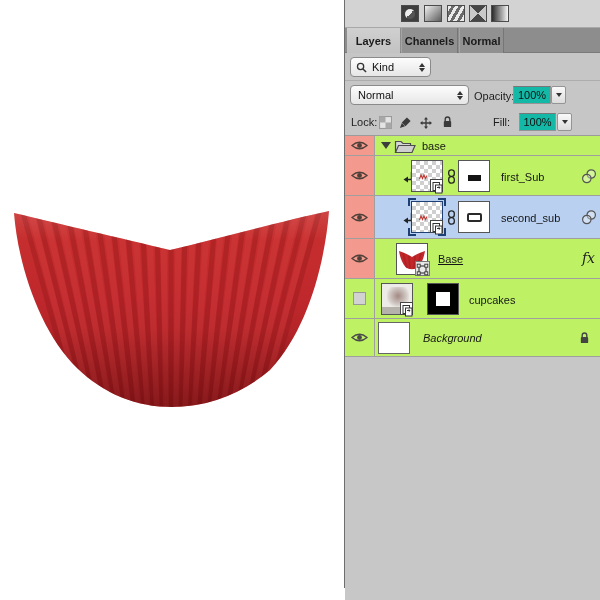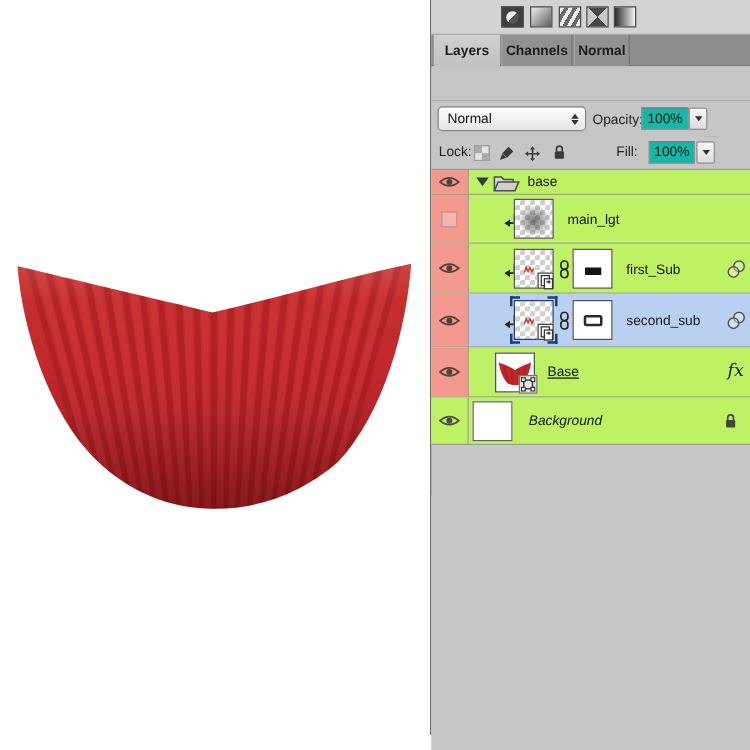--- a/index.html
+++ b/index.html
@@ -226,20 +226,30 @@
       </div>
       <div class="tab inactive" style="left:56px;width:57px">
         <span>Channels</span>
       </div>
       <div class="tab inactive" style="left:114px;width:45px">
         <span>Normal</span>
       </div>
     </div>
 
     <div class="ctl row-filter">
+      <div class="combo" style="left:5px;top:4px;width:81px;height:20px">
+        <svg style="width:11px;height:11px;margin-left:5px">
+            <use href="#i-mag"></use>
+          </svg>
+        <span style="margin-left:5px">Kind</span>
+        <span class="updown">
+            <i class="u"></i>
+            <i class="d"></i>
+          </span>
+      </div>
       <span class="ficon" style="left:89px">
           <svg style="width:18px;height:14px">
             <use href="#i-img"></use>
           </svg>
         </span>
       <span class="ficon" style="left:115px;font-size:15px">◐</span>
       <span class="ficon" style="left:141px;font-size:15px;font-weight:bold;font-family:'DejaVu Serif',serif">T</span>
       <span class="ficon" style="left:163px">
           <svg style="width:16px;height:16px">
             <use href="#i-vec"></use>
@@ -309,32 +319,20 @@
               <use href="#i-eye"></use>
             </svg>
         </div>
         <span class="tri" style="left:36px;top:6px"></span>
         <svg style="position:absolute;left:49px;top:2.5px;width:22px;height:15px">
             <use href="#i-folder"></use>
           </svg>
         <span class="lname" style="left:77px;top:4px">base</span>
       </div>
 
-      <div class="lrow" style="height:39px">
-        <div class="eyecell tint">
-          <span class="vischk"></span>
-        </div>
-        <svg style="position:absolute;left:57px;top:14px;width:12px;height:12px">
-            <use href="#i-clip"></use>
-          </svg>
-        <div class="thumb checker" style="left:66px;top:3px">
-          <span class="blob"></span>
-        </div>
-        <span class="lname" style="left:109px;top:14px">main_lgt</span>
-      </div>
 
       <div class="lrow" style="height:40px">
         <div class="eyecell tint">
           <svg class="eyeic">
               <use href="#i-eye"></use>
             </svg>
         </div>
         <svg style="position:absolute;left:57px;top:15px;width:12px;height:12px">
             <use href="#i-clip"></use>
           </svg>
@@ -403,20 +401,36 @@
             <path d="M6 9 L10 24 M12 12 L13 25 M18 12 L17 25 M24 9 L20 24" stroke="#9c1b1f" stroke-width="1.6" opacity="0.5" fill="none"></path>
           </svg>
           <span class="pbadge"><svg style="width:13px;height:13px">
                 <use href="#i-pathbadge"></use>
               </svg></span>
         </div>
         <span class="lname" style="left:93px;top:14px;text-decoration:underline">Base</span>
         <span class="fxlbl" style="right:6px;top:11px">fx</span>
       </div>
 
+      <div class="lrow" style="height:40px">
+        <div class="eyecell">
+          <span class="vischk gray"></span>
+        </div>
+        <div class="thumb" style="left:36px;top:4px;background:#edebe7">
+          <span class="cupblob"></span>
+          <span class="cupbase"></span>
+          <span class="sobadge"><svg style="width:13px;height:13px">
+                <use href="#i-so"></use>
+              </svg></span>
+        </div>
+        <div class="mask m-black" style="left:82px;top:4px">
+            <i></i>
+          </div>
+        <span class="lname" style="left:124px;top:15px">cupcakes</span>
+      </div>
 
       <div class="lrow" style="height:38px">
         <div class="eyecell">
           <svg class="eyeic gray">
               <use href="#i-eye"></use>
             </svg>
         </div>
         <div class="thumb" style="left:33px;top:3px;border-color:#666"></div>
         <span class="lname" style="left:78px;top:13px;font-style:italic">Background</span>
         <svg style="position:absolute;right:11px;top:12px;width:11px;height:14px;color:#444">

